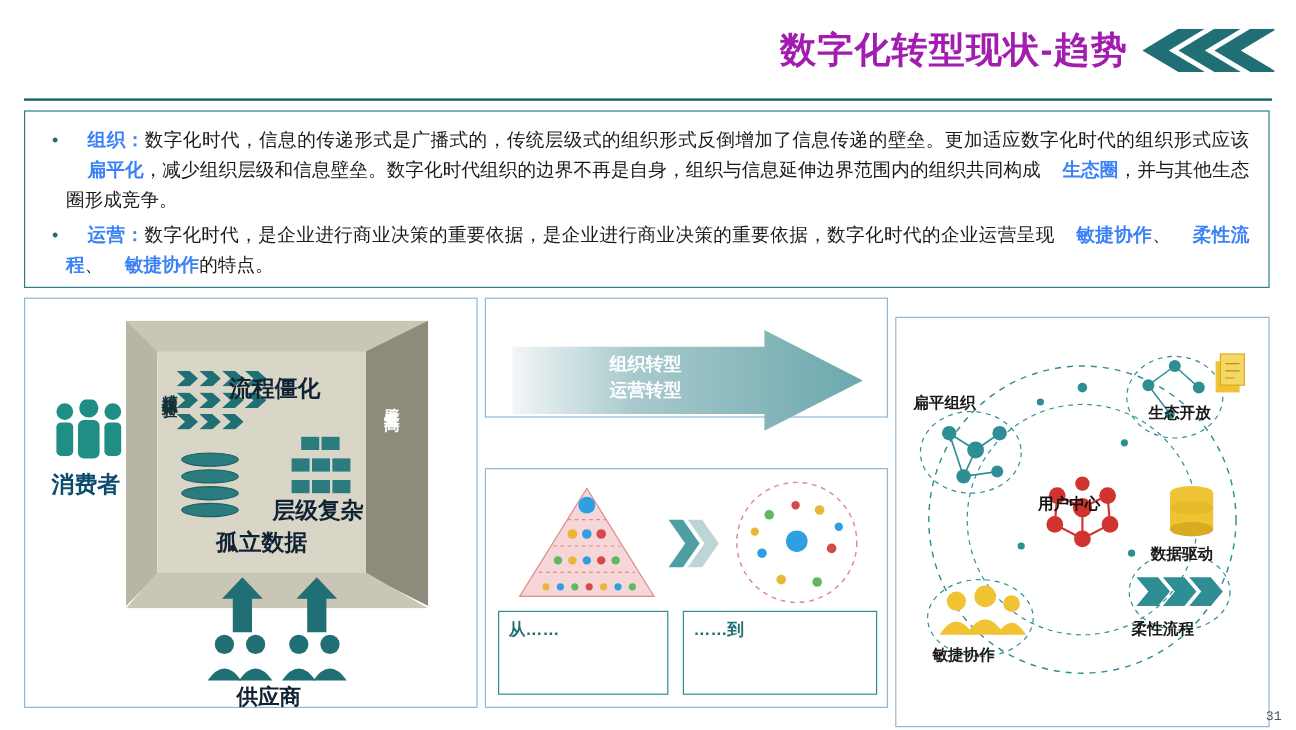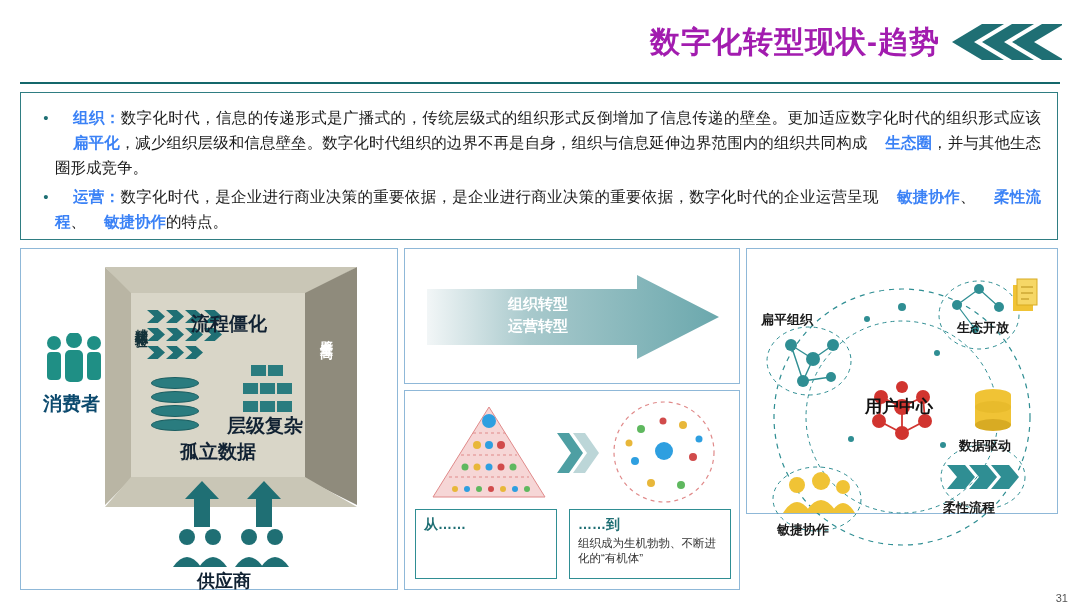--- a/index.html
+++ b/index.html
@@ -48,23 +48,23 @@
   }
   .kw{color:#3b82f6;font-weight:bold;margin-left:18px;}
   
   .panel{
     position:absolute;
     border:1px solid #8fb8d8;
     background:#ffffff;
     box-sizing:border-box;
   }
   #panel-left{left:20px;top:248px;width:378px;height:342px;}
-  #panel-mid-top{left:404px;top:248px;width:336px;height:136px;}
+  #panel-mid-top{left:404px;top:248px;width:336px;height:100px;}
   #panel-mid-bottom{left:404px;top:390px;width:336px;height:200px;}
-  #panel-right{left:746px;top:248px;width:312px;height:266px;}
+  #panel-right{left:746px;top:264px;width:312px;height:342px;}
 
   
   .room-wrap{position:absolute;left:84px;top:18px;width:252px;height:240px;}
   .room-face{
     position:absolute;left:26px;top:26px;width:174px;height:186px;
     background:#d9d6c8;
   }
   .room-left{
     position:absolute;left:0;top:0;width:26px;height:238px;
     background:#b9b5a4;
@@ -118,24 +118,24 @@
   .callout{
     position:absolute;border:1px solid #2f8e93;background:#fff;box-sizing:border-box;padding:6px 8px;
   }
   .callout .c-title{font-size:14px;font-weight:bold;color:#1f6f74;margin-bottom:2px;}
   .callout .c-body{font-size:11.5px;color:#333;line-height:15px;}
   
   #panel-right .r-lbl{
     position:absolute;font-size:13px;font-weight:bold;color:#1a1a1a;white-space:nowrap;
   }
   .center-lbl{
-    position:absolute;font-size:17px;font-weight:bold;color:#111;white-space:nowrap;
+    position:absolute;font-size:13px;font-weight:bold;color:#111;white-space:nowrap;
   }
   .pagenum{
-    position:absolute;right:12px;bottom:4px;font-size:11px;color:#555;
+    position:absolute;right:12px;bottom:4px;font-size:11px;color:#555;font-family:Liberation Mono, monospace;
   }
 </style>
 </head>
 <body>
 
 <div class="header">
   <div class="header-title">数字化转型现状-趋势</div>
   <div class="chevrons">
     <svg width="110" height="36" viewBox="0 0 110 36">
       <polygon points="30,0 52,0 22,18 52,36 30,36 0,18" fill="#1f6f74"></polygon>
@@ -296,21 +296,20 @@
     <circle cx="58" cy="22" r="3.5" fill="#d14b4b"></circle>
     <circle cx="94" cy="40" r="3.5" fill="#2e9fe0"></circle>
     <circle cx="24" cy="44" r="3.5" fill="#e8b73a"></circle>
   </svg>
 
   <div class="callout" style="left:10px;top:118px;width:142px;height:70px;">
     <div class="c-title">从……</div>
   </div>
   <div class="callout" style="left:164px;top:118px;width:162px;height:70px;">
     <div class="c-title">……到</div>
-    <div class="c-body">组织成为生机勃勃、不断进化的“有机体”</div>
   </div>
 </div>
 
 <div class="panel" id="panel-right">
   <svg style="position:absolute;left:0;top:0;" width="310" height="340" viewBox="0 0 310 340">
 
     <circle cx="155" cy="168" r="128" fill="none" stroke="#2f8e93" stroke-width="1.2" stroke-dasharray="5,5"></circle>
     <circle cx="155" cy="168" r="96" fill="none" stroke="#2f8e93" stroke-width="1" stroke-dasharray="4,4"></circle>
 
     <ellipse cx="62" cy="112" rx="42" ry="34" fill="none" stroke="#2f8e93" stroke-width="1" stroke-dasharray="4,4"></ellipse>

